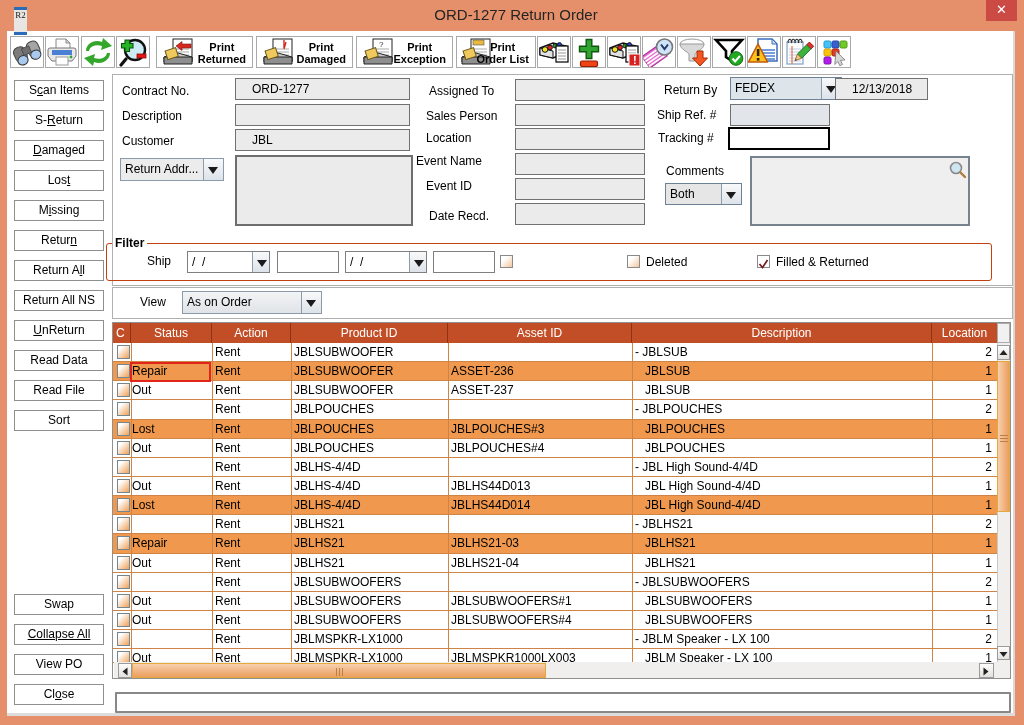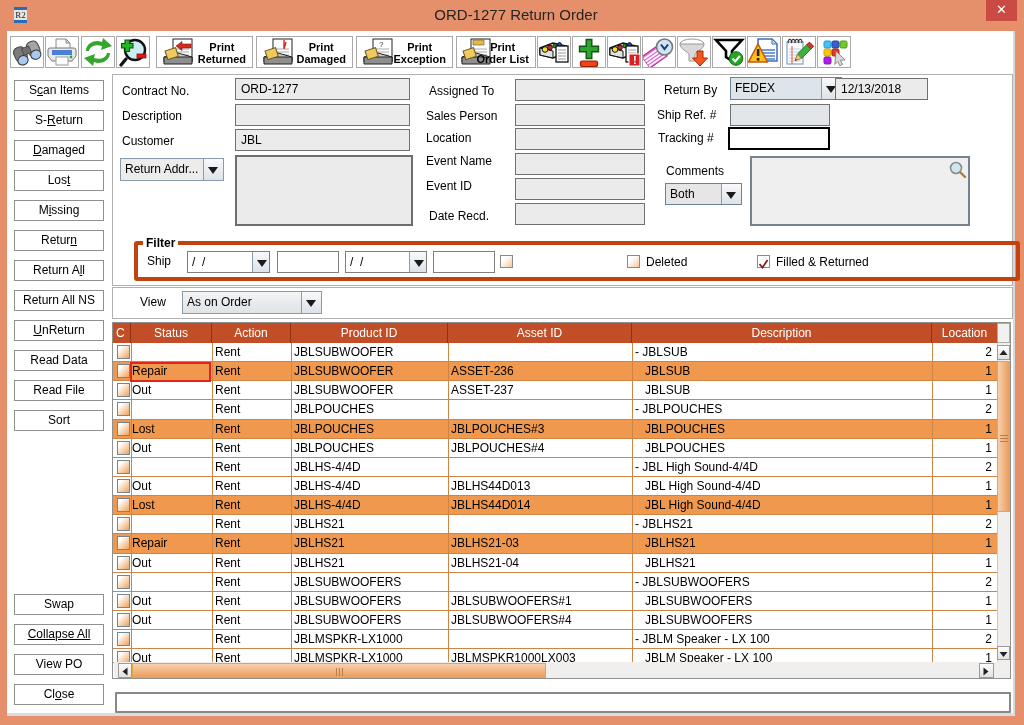--- a/index.html
+++ b/index.html
@@ -3,33 +3,33 @@
 <meta charset="utf-8">
 <style>
 * { margin:0; padding:0; box-sizing:border-box; }
 html,body { width:1024px; height:725px; overflow:hidden; }
 body { font-family:"Liberation Sans", sans-serif; position:relative; background:#fff; }
 #win { position:absolute; left:0; top:0; width:1024px; height:725px; background:#E6906B; }
 #content { position:absolute; left:7px; top:31px; width:1006px; height:682px; background:#fff; }
 
 #titlebar { position:absolute; left:0; top:0; width:1024px; height:31px; background:#E6906B; }
 #title { position:absolute; left:4px; top:6px; width:1024px; text-align:center; font-size:15px; color:#242424; }
-#appicon { position:absolute; left:14px; top:7px; width:13px; height:16px; background:#e8e6e3; border-top:3px solid #2a6cb8; border-bottom:3px solid #2a6cb8; font-size:9px; color:#222; text-align:center; line-height:10px; font-family:"Liberation Serif",serif; }
+#appicon { position:absolute; left:14px; top:7px; width:13px; height:28px; background:#e8e6e3; border-top:3px solid #2a6cb8; border-bottom:3px solid #2a6cb8; font-size:9px; color:#222; text-align:center; line-height:10px; font-family:"Liberation Serif",serif; }
 #closebtn { position:absolute; left:986px; top:0; width:31px; height:21px; background:#CB4A44; color:#fff; text-align:center; font-size:13px; line-height:20px; }
 
 .tbtn { position:absolute; top:36px; height:32px; background:#fff; border:1px solid #a9a9a9; }
 .tbig { position:absolute; top:36px; height:32px; background:#fff; border:1px solid #a9a9a9; }
 .tbig .txt { position:absolute; right:6px; top:4px; text-align:center; font-size:11px; font-weight:bold; color:#000; line-height:12px; }
 
 .sbtn { position:absolute; left:14px; width:90px; height:21px; background:#fff; border:1px solid #8f8f8f; text-align:center; font-size:12px; color:#000; line-height:19px; }
 
 .panel { position:absolute; background:#fff; border:1px solid #b0b0b0; }
 
 .lbl { position:absolute; font-size:12px; color:#000; white-space:nowrap; }
-.inp { position:absolute; background:#EBEBEB; border:1px solid #717171; font-size:12px; color:#000; line-height:20px; padding-left:5px; }
+.inp { position:absolute; background:#EBEBEB; border:1px solid #717171; font-size:12px; color:#000; line-height:20px; padding-left:16px; }
 .combo { position:absolute; background:#fff; border:1px solid #6d8296; font-size:12px; line-height:20px; padding-left:4px; }
 .combo .arr { position:absolute; right:0; top:0; bottom:0; width:20px; background:linear-gradient(#f8f9fa,#dde3e9); border-left:1px solid #8c9cab; }
 .combo .arr:after { content:""; position:absolute; left:4px; top:8px; border:5.5px solid transparent; border-top:7px solid #1a1a1a; }
 .chk { position:absolute; width:13px; height:13px; border:1px solid #8a8a8a; background:linear-gradient(135deg,#ffffff 30%,#f2c69e); }
 
 #tbl { position:absolute; left:112px; top:322px; width:899px; height:357px; border:1px solid #909090; background:#fff; overflow:hidden; }
 .hrow { position:absolute; left:0; top:0; height:21px; width:885px; background:#C24E27; }
 .hcell { position:absolute; top:0; height:21px; border-right:1px solid #8e3510; border-bottom:1px solid #8e3510; color:#fff; font-size:12px; text-align:center; line-height:20px; }
 .row { position:absolute; left:0; width:885px; height:19px; background:#fff; }
 .row.org { background:#F0994E;padding-left:46px; }
@@ -259,21 +259,21 @@
     <div class="lbl" style="left:122px;top:109px;">Description</div>
     <div class="lbl" style="left:122px;top:134px;">Customer</div>
     <div class="inp" style="left:235px;top:78px;width:175px;height:22px;">ORD-1277</div>
     <div class="inp" style="left:235px;top:104px;width:175px;height:22px;"></div>
     <div class="inp" style="left:235px;top:129px;width:175px;height:22px;">JBL</div>
     <div class="combo" style="left:120px;top:158px;width:104px;height:23px;background:#ececec;border:1px solid #8a9bad;">Return Addr...<span class="arr"></span></div>
     <div class="inp" style="left:235px;top:155px;width:178px;height:71px;border:2px solid #6e6e6e;"></div>
     <div class="lbl" style="left:429px;top:84px;">Assigned To</div>
     <div class="lbl" style="left:426px;top:109px;">Sales Person</div>
     <div class="lbl" style="left:426px;top:131px;">Location</div>
-    <div class="lbl" style="left:426px;top:154px;">Event Name</div>
+    <div class="lbl" style="left:416px;top:154px;">Event Name</div>
     <div class="lbl" style="left:426px;top:179px;">Event ID</div>
     <div class="lbl" style="left:429px;top:209px;">Date Recd.</div>
     <div class="inp" style="left:515px;top:79px;width:130px;height:22px;"></div>
     <div class="inp" style="left:515px;top:104px;width:130px;height:22px;"></div>
     <div class="inp" style="left:515px;top:128px;width:130px;height:22px;"></div>
     <div class="inp" style="left:515px;top:153px;width:130px;height:22px;"></div>
     <div class="inp" style="left:515px;top:178px;width:130px;height:22px;"></div>
     <div class="inp" style="left:515px;top:203px;width:130px;height:22px;"></div>
     <div class="lbl" style="left:664px;top:83px;">Return By</div>
     <div class="lbl" style="left:657px;top:108px;">Ship Ref. #</div>
@@ -282,21 +282,21 @@
     <div class="inp" style="left:835px;top:78px;width:93px;height:22px;">12/13/2018</div>
     <div class="inp" style="left:730px;top:104px;width:100px;height:22px;background:#e2e5e9;"></div>
     <div class="inp" style="left:728px;top:127px;width:102px;height:23px;background:#fff;border:2px solid #000;"></div>
     <div class="lbl" style="left:666px;top:164px;">Comments</div>
     <div class="combo" style="left:665px;top:183px;width:77px;height:22px;background:#e6e6e6;">Both<span class="arr"></span></div>
     <div class="inp" style="left:750px;top:156px;width:220px;height:70px;border:2px solid #76828e;background:#efefef;"></div>
     <svg style="position:absolute;left:948px;top:160px;" width="19" height="19" viewBox="0 0 19 19">
       <circle cx="8" cy="8" r="5.5" fill="#cfe6f2" stroke="#8a8a8a" stroke-width="1.6"></circle>
       <line x1="12.5" y1="12.5" x2="17" y2="17" stroke="#b07c3f" stroke-width="2.4" stroke-linecap="round"></line>
     </svg>
-    <fieldset style="position:absolute;left:134px;top:236px;width:886px;height:45px;border:4px solid #c2410c;border-radius:3px;">
+    <fieldset style="position:absolute;left:106px;top:236px;width:886px;height:45px;border:1px solid #c2410c;border-radius:3px;">
       <legend style="margin-left:5px;padding:0 3px;font-size:12px;font-weight:bold;">Filter</legend>
     </fieldset>
     <div class="lbl" style="left:147px;top:254px;">Ship</div>
     <div class="combo" style="left:187px;top:251px;width:83px;height:22px;background:#fff;border:1px solid #7f7f7f;">/&nbsp;&nbsp;/<span class="arr" style="width:17px;"></span></div>
     <div class="inp" style="left:277px;top:251px;width:62px;height:22px;background:#fff;border:1px solid #7f7f7f;"></div>
     <div class="combo" style="left:345px;top:251px;width:82px;height:22px;background:#fff;border:1px solid #7f7f7f;">/&nbsp;&nbsp;/<span class="arr" style="width:17px;"></span></div>
     <div class="inp" style="left:433px;top:251px;width:62px;height:22px;background:#fff;border:1px solid #7f7f7f;"></div>
     <div class="chk" style="left:500px;top:255px;"></div>
     <div class="lbl" style="left:519px;top:255px;margin-top:36px;">Apply Date</div>
     <div class="chk" style="left:627px;top:255px;"></div>

